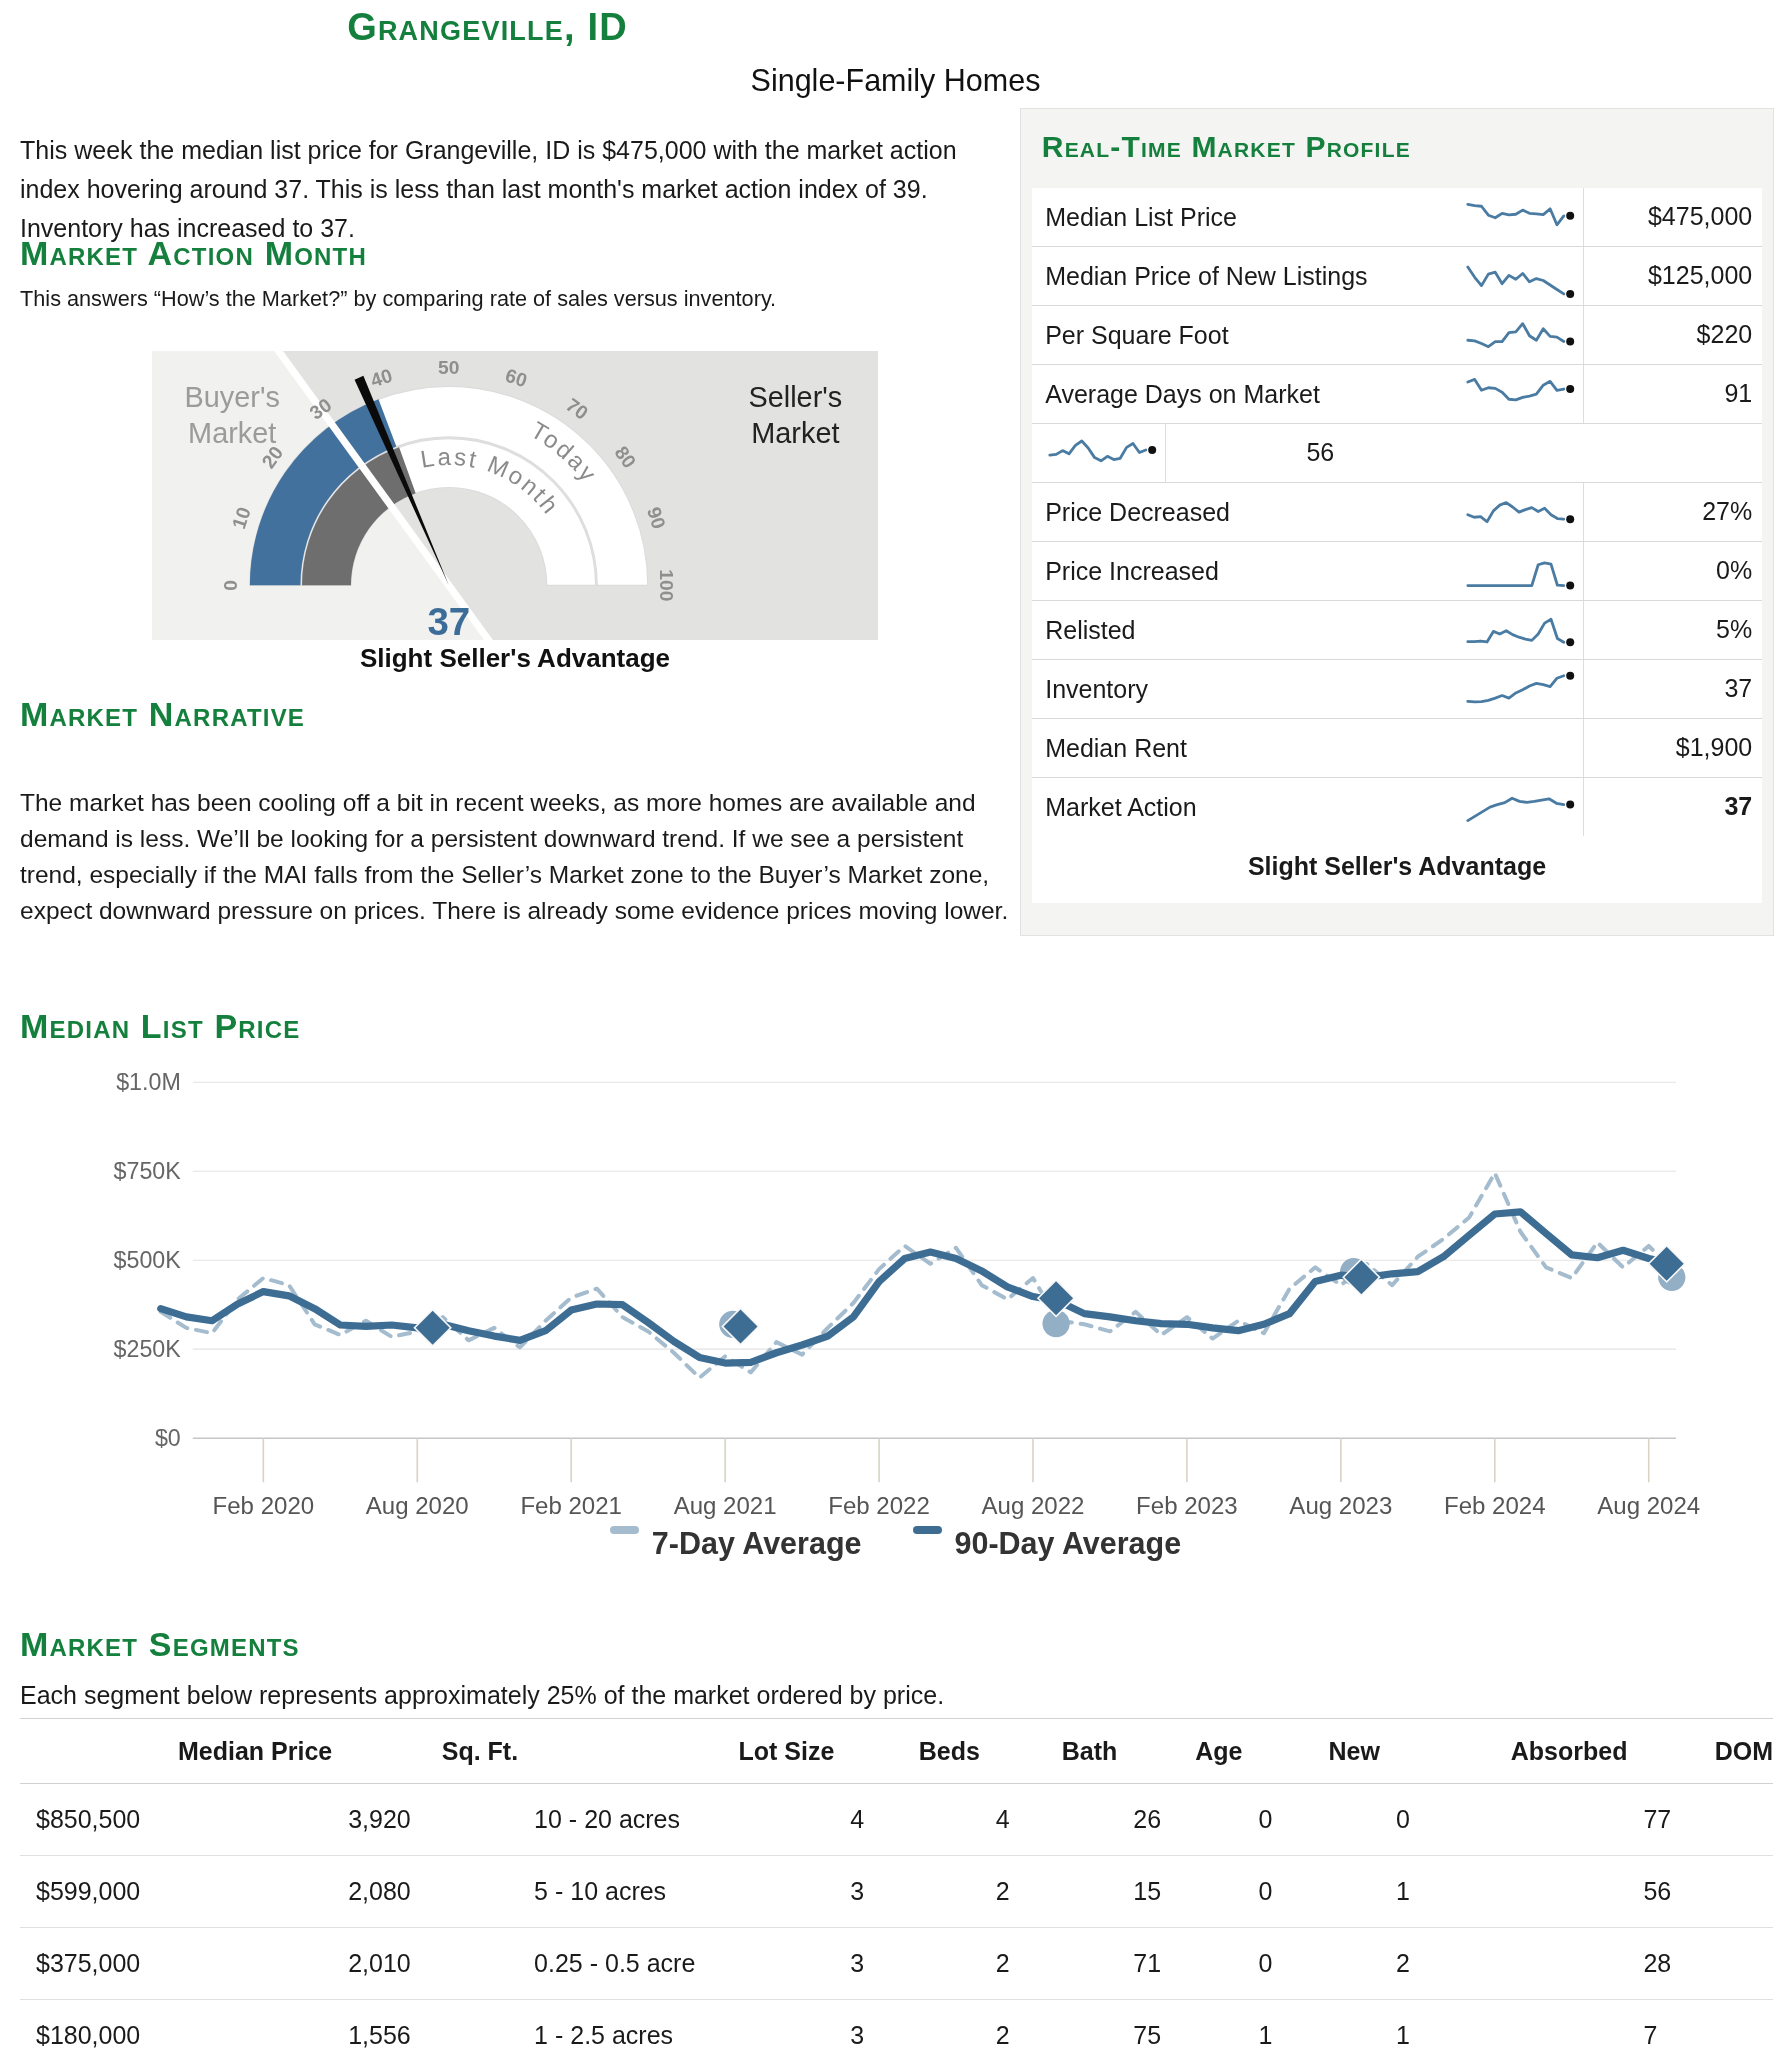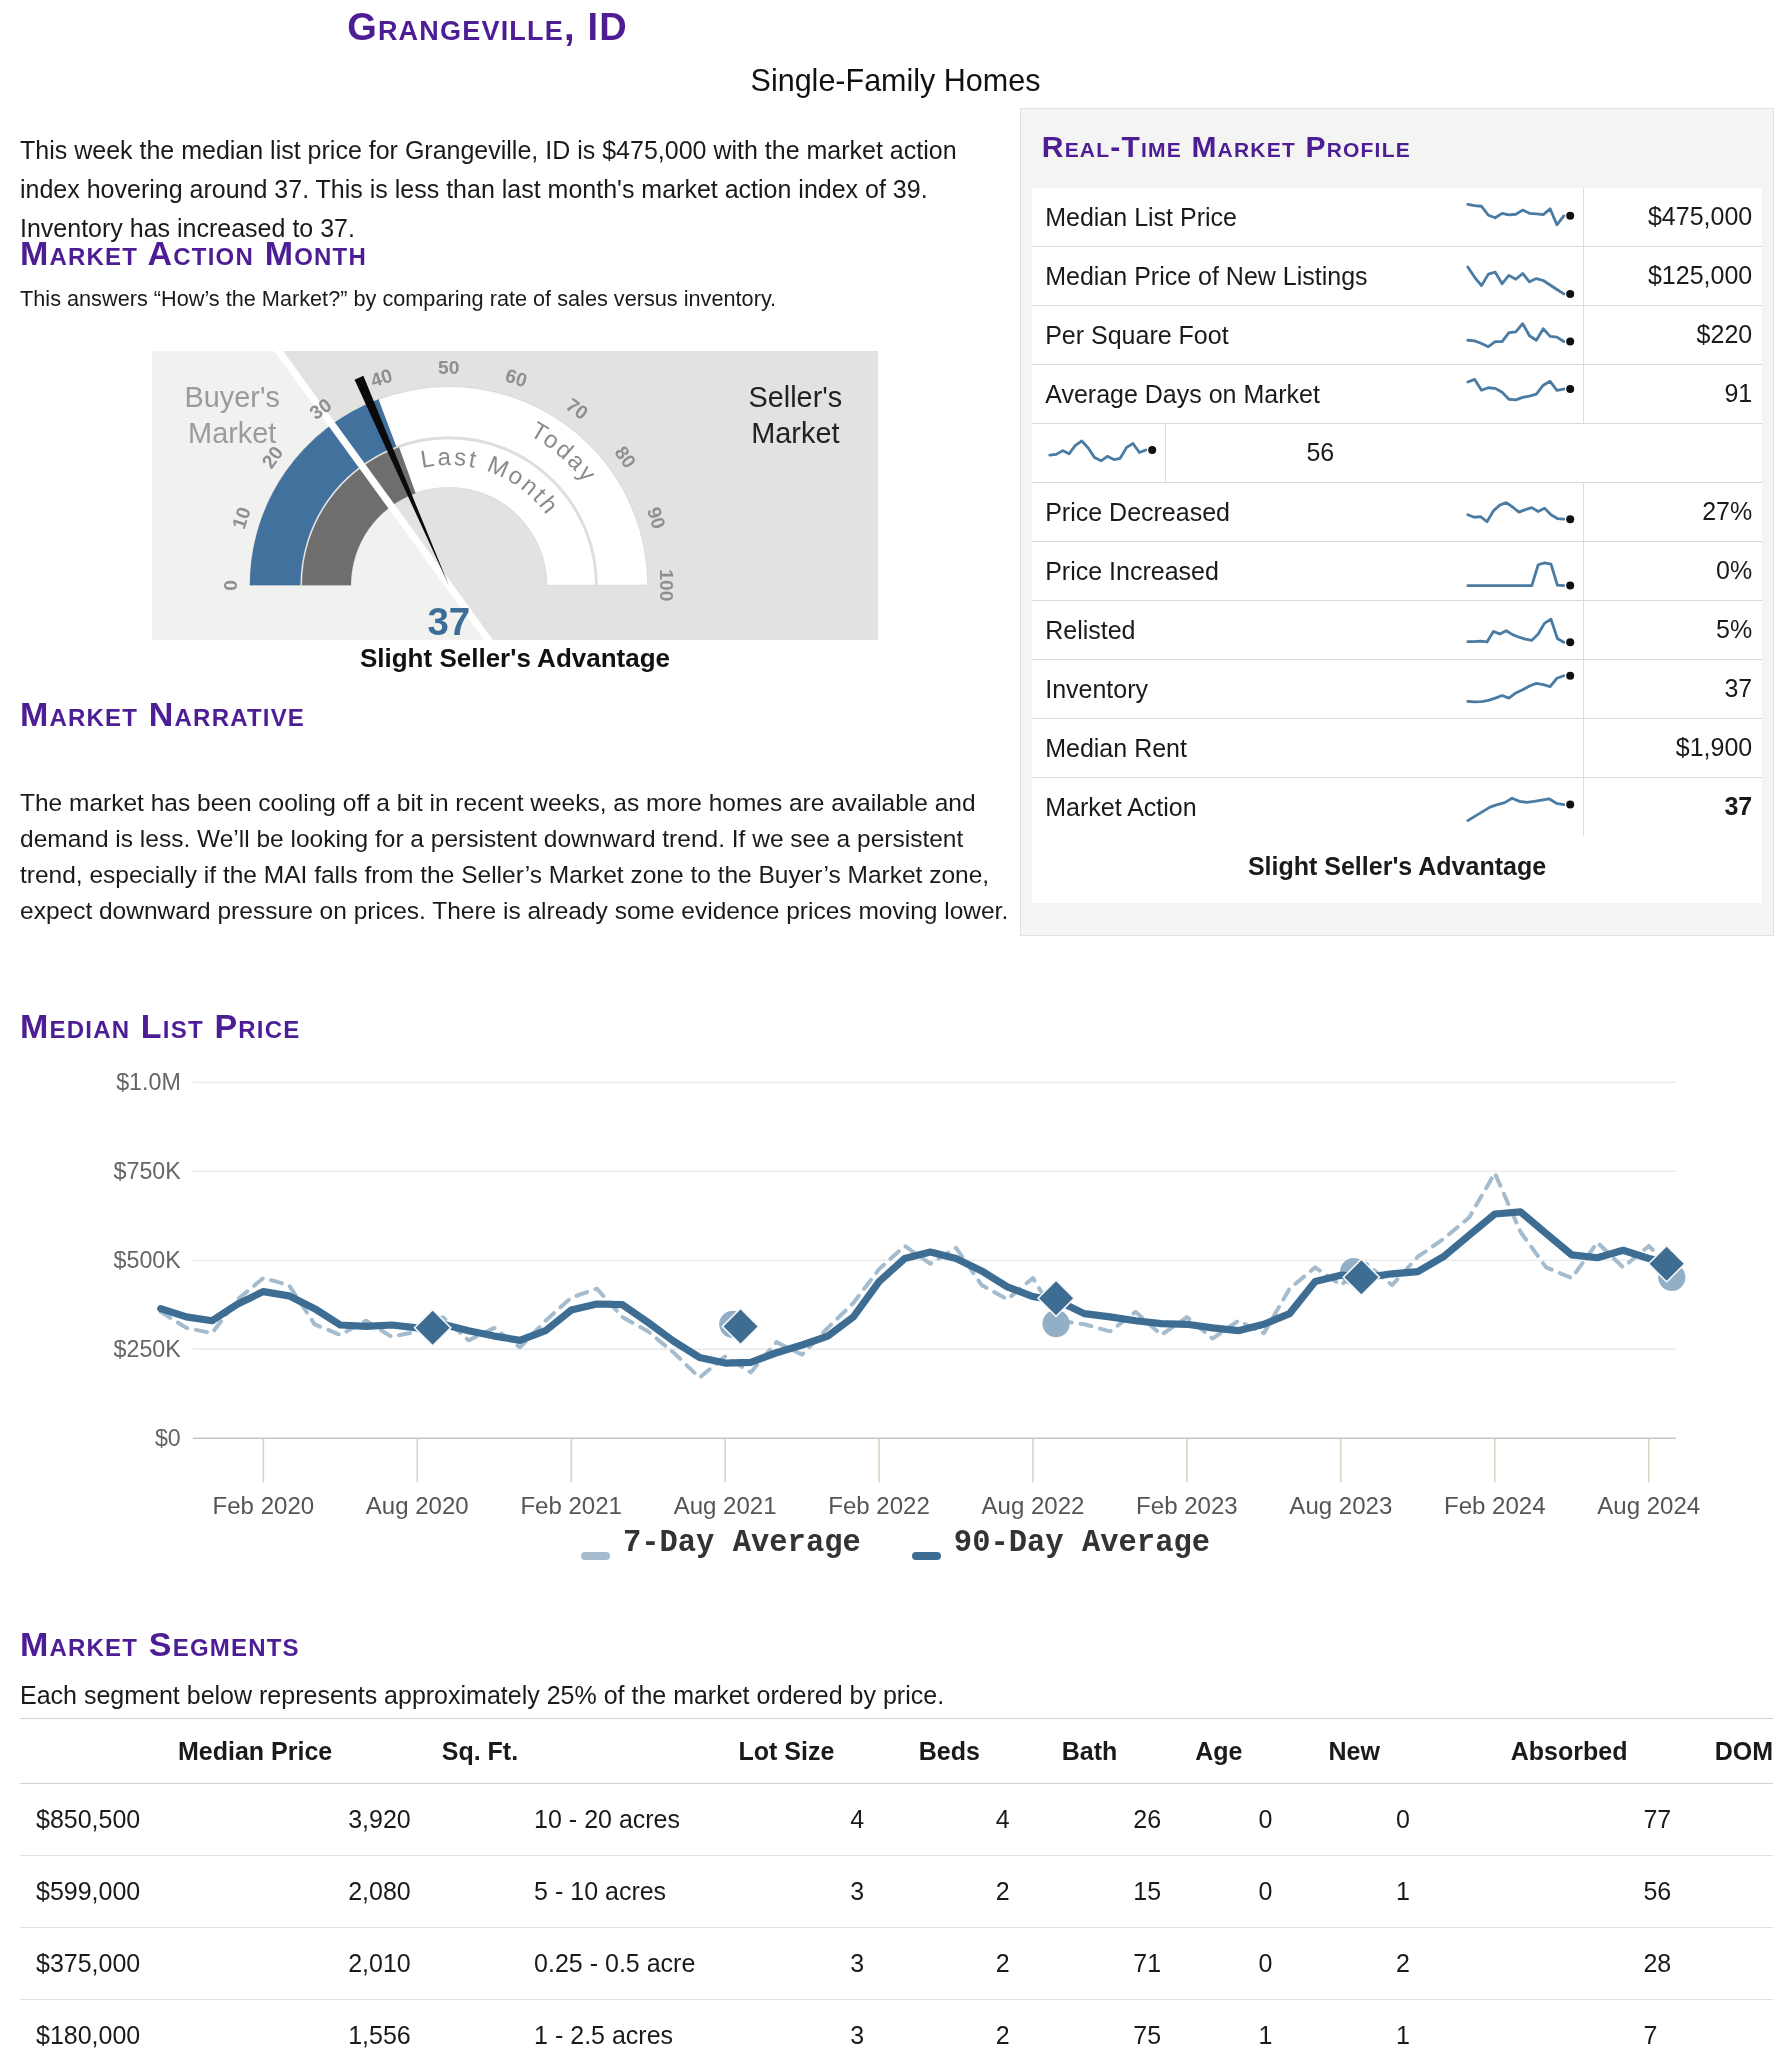--- a/index.html
+++ b/index.html
@@ -1,20 +1,20 @@
 <!DOCTYPE html>
 <html style="font-size:13px"><head>
 <meta charset="utf-8">
 <style>
   html,body{margin:0;padding:0;background:#fff;}
   .page{
     position:relative;width:1791px;height:2053px;background:#ffffff;overflow:hidden;
     font-family:"Liberation Sans", sans-serif;color:#1a1a1a;
   }
-  .sc{font-variant:small-caps;letter-spacing:1.2px;font-weight:bold;color:#4c1d95;}
+  .sc{font-variant:small-caps;letter-spacing:1.2px;font-weight:bold;color:#15803d;}
   .h1{position:absolute;left:0;top:6.4px;width:975px;text-align:center;font-size:38px;}
   .h-sub{position:absolute;left:0;top:50px;width:1791px;text-align:center;font-size:30.5px;color:#111;margin-top:13px;}
   .intro{position:absolute;left:20px;top:106px;width:958px;font-size:25px;line-height:39px;}
   .h2-mai{position:absolute;left:20px;top:234px;font-size:34px;}
   .mai-sub{position:absolute;left:20px;top:286px;width:962px;font-size:21.7px;}
   .gauge-wrap{position:absolute;left:152px;top:351px;width:726px;height:289px;}
   .gauge-status{position:absolute;left:152px;top:643px;width:726px;text-align:center;font-size:26px;font-weight:bold;color:#111;}
   .h2-narr{position:absolute;left:20px;top:695px;font-size:34px;}
   .narrative{position:absolute;left:20px;top:760px;width:995px;font-size:24.5px;line-height:36px;}
   
@@ -24,21 +24,21 @@
   .prow{display:flex;align-items:center;min-height:58px;border-bottom:1.6px solid #d9d9d7;background:#fff;padding:0 0 0 13px;}
   .prow .lbl{flex:1;font-size:25px;line-height:32px;padding:8px 0;}
   .prow .spark{width:120px;height:45px;flex:0 0 120px;position:relative;}
   .prow .val{width:168px;flex:0 0 168px;text-align:right;font-size:25px;padding:0 9.6px 0 0;border-left:0.8px solid #ddddda;align-self:stretch;display:flex;align-items:center;justify-content:flex-end;}
   .prow .val.bold{font-weight:bold;}
   .panel-foot{background:#fff;text-align:center;font-size:25px;font-weight:bold;padding:16px 0 22.5px 0;}
   
   .h2-chart{position:absolute;left:20px;top:1007px;font-size:34px;}
   .chart-svg{position:absolute;left:0;top:1059px;}
   .legend{position:absolute;left:0;top:1526px;width:1791px;display:flex;justify-content:center;gap:51px;align-items:center;}
-  .legend .item{display:flex;align-items:flex-end;gap:13px;font-family:Liberation Mono, monospace;}
+  .legend .item{display:flex;align-items:flex-start;gap:13px;}
   .legend .swatch{width:29px;height:8px;border-radius:4px;}
   .legend .ltext{font-size:30.5px;font-weight:bold;color:#333;}
   
   .h2-seg{position:absolute;left:20px;top:1625px;font-size:34px;}
   .seg-sub{position:absolute;left:20px;top:1681px;width:1753px;font-size:25px;}
   .seg-table{position:absolute;left:20px;top:1718px;width:1753px;border-collapse:collapse;font-size:25px;}
   .seg-table th{font-weight:bold;text-align:right;padding:17.6px 0 17.6px 16px;border-top:1.6px solid #d2d2d0;border-bottom:1.6px solid #d2d2d0;}
   .seg-table td{text-align:left;padding:21px 0 21px 16px;border-bottom:0.8px solid #e0e0de;}
   .seg-table tr:last-child td{border-bottom:none;}
 </style>

